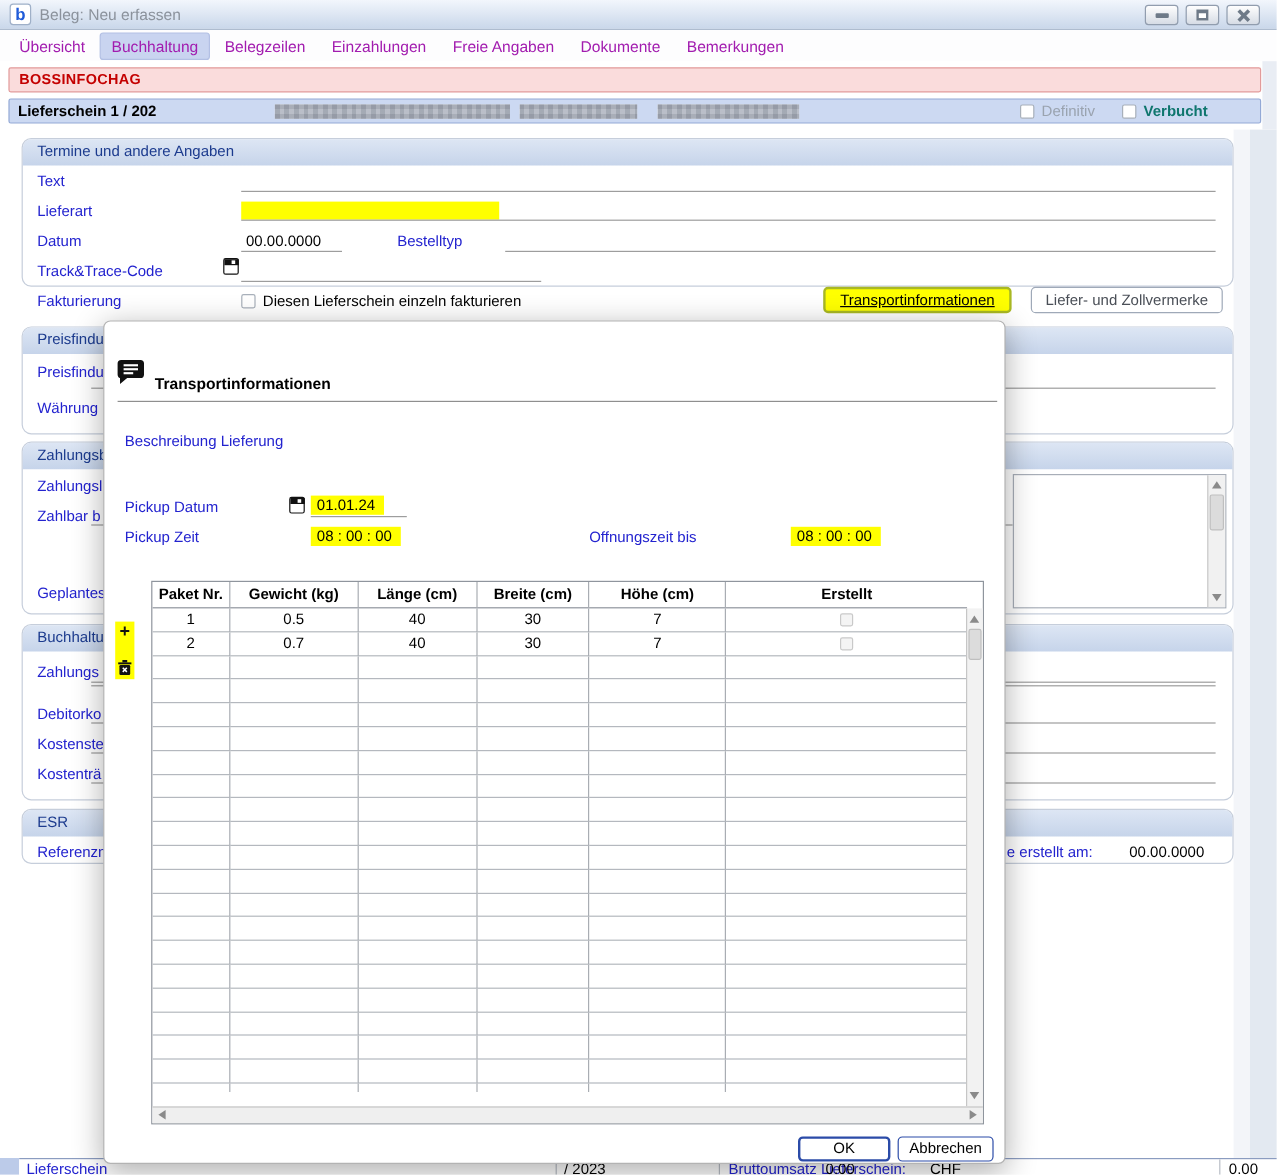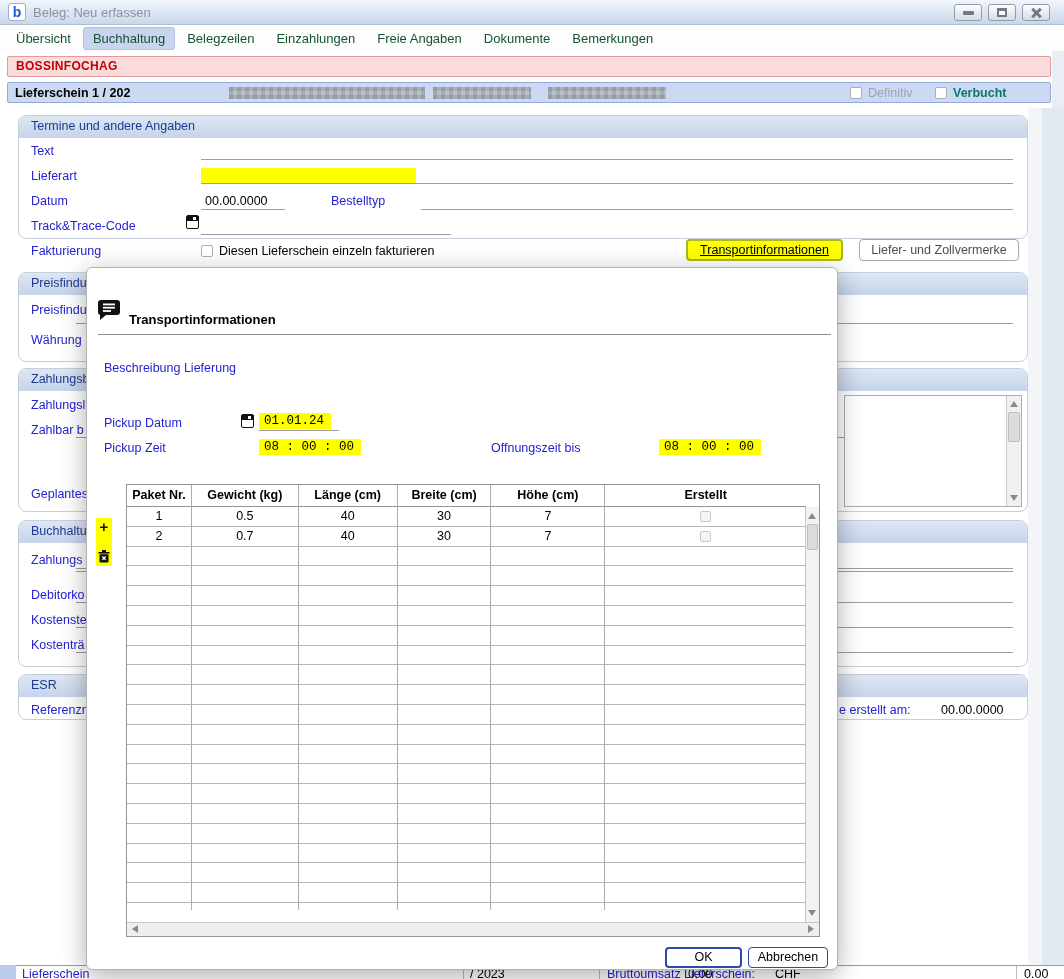--- a/index.html
+++ b/index.html
@@ -19,21 +19,21 @@
     border-radius:3px; display:flex; align-items:center; justify-content:center; position:relative; }
   .g-min { width:11px; height:4px; background:#6e7a88; border-radius:1px; }
   .g-rest { width:10px; height:9px; border:2px solid #6e7a88; border-top-width:3px; background:#fff; }
   .g-close { position:relative; width:12px; height:10px; }
   .g-close::before,.g-close::after { content:""; position:absolute; left:5px; top:-1px; width:3px; height:12px; background:#6e7a88; }
   .g-close::before { transform:rotate(45deg); } .g-close::after { transform:rotate(-45deg); }
 
   
   .tabbar { position:absolute; left:0; top:25px; width:1064px; height:26px; background:#fdfdfe;
     display:flex; align-items:center; padding-left:6px; }
-  .tab { padding:4px 10px; color:#14532d; font-size:13px; border-radius:3px; margin-right:2px; white-space:nowrap;text-align:center; }
+  .tab { padding:4px 10px; color:#a21caf; font-size:13px; border-radius:3px; margin-right:2px; white-space:nowrap;text-align:center; }
   .tab.active { background:#c9d4f0; border:1px solid #b3c0e4; padding:3px 9px; }
 
   
   .banner { position:absolute; left:7px; top:56px; width:1044px; height:21px; background:#fadcdc;
     border:1px solid #e29a9a; border-radius:2px; color:#c40000; font-weight:bold; font-size:12px;
     line-height:19px; padding-left:8px; letter-spacing:.3px; }
   .dochdr { position:absolute; left:7px; top:82px; width:1044px; height:21px; background:#ccd9f2;
     border:1px solid #93a9d6; border-radius:2px; }
   .dochdr-title { position:absolute; left:7px; top:3px; font-weight:bold; font-size:12.5px; }
   .redact { position:absolute; top:4px; height:12px;
@@ -85,21 +85,21 @@
   .brow-line { position:absolute; top:0; width:0; height:14px; border-left:1px solid #b9bec6; }
 
   
   .modal { position:absolute; left:86px; top:267px; width:752px; height:703px; background:#fff;
     border:1px solid #b3b3b3; border-radius:6px; box-shadow:0 6px 26px rgba(0,0,0,.32); z-index:10; }
   .modal-title { position:absolute; left:42px; top:44px; font-weight:bold; font-size:13px; }
   .modal-sep { position:absolute; left:11px; top:66px; width:733px; border-bottom:1px solid #8f8f8f; }
   .mlab { position:absolute; color:#2323cf; font-size:12.5px; white-space:nowrap; }
   .besch-box { position:absolute; left:172px; top:85px; width:564px; height:45px; border:1px solid #a9a9a9; padding:2px 4px; font-size:12.5px; }
   .besch-box .hl { display:inline-block; width:162px; }
-  .yellow-field { position:absolute; background:#ffff00; font-size:12.5px; padding:1px 7px 1px 5px; white-space:nowrap;font-family:Liberation Mono, monospace; }
+  .yellow-field { position:absolute; background:#ffff00; font-size:12.5px; padding:1px 7px 1px 5px; white-space:nowrap; }
 
   .addrm-strip { position:absolute; left:9px; top:250px; width:16px; height:48px; background:#ffff00;
     display:flex; flex-direction:column; align-items:center; justify-content:space-between; padding:3px 0; }
   .plus-g { font-size:15px; font-weight:bold; line-height:12px; color:#111; }
 
   
   .ttable { position:absolute; left:39px; top:216px; width:694px; height:453px; border:1px solid #8f959d; background:#fff; }
   .tbl-main { position:absolute; left:0; top:0; width:679px; height:425px; overflow:hidden; }
   .tr { display:flex; height:19.8px; }
   .tr.head { height:22px; }

